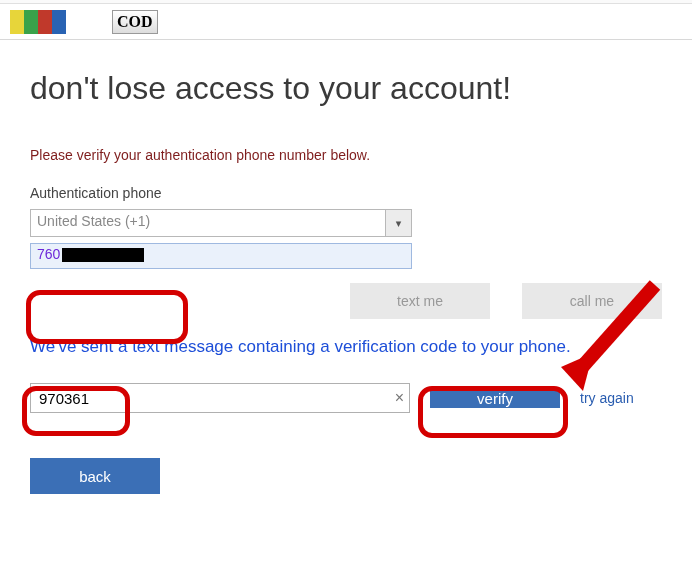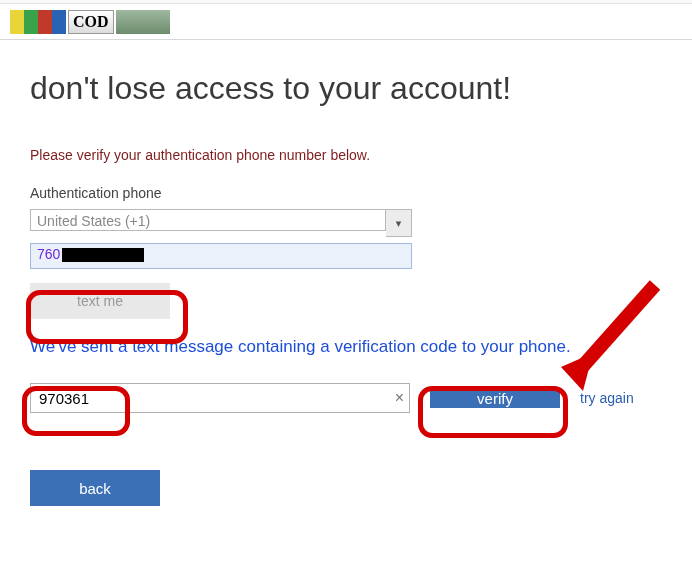--- a/index.html
+++ b/index.html
@@ -22,20 +22,21 @@
     padding-left: 10px;
     display: flex;
     align-items: center;
   }
   .logo {
     width: 160px;
     height: 28px;
     display: flex;
     align-items: center;
     position: relative;
+    gap: 44px;
   }
   .logo-swatch { height: 24px; display:flex; }
   .logo-swatch span { width: 14px; height: 24px; display:inline-block;}
   .logo-text {
     font-family: Georgia, serif;
     font-weight: bold;
     font-size: 16px;
     margin-left: 2px;
     color: #000;
     background: linear-gradient(#fff,#ddd);
@@ -65,21 +66,21 @@
     font-size: 14px;
     color: #444;
     margin-bottom: 8px;
   }
   .country-row {
     display: flex;
     margin-bottom: 6px;
   }
   .country-select {
     width: 356px;
-    height: 22px;
+    height: 28px;
     border: 1px solid #b8b8b8;
     background: #fff;
     color: #888;
     padding: 3px 6px;
     font-size: 14px;
   }
   .dd-btn {
     width: 26px; height: 28px;
     border: 1px solid #b8b8b8;
     border-left: none;
@@ -97,30 +98,30 @@
     color: #6d28d9;
     margin-bottom: 14px;
   }
   .redact {
     display:inline-block;
     width: 82px; height:14px;
     background:#000;
     vertical-align:middle;
     margin-left:2px;
   }
-  .btn-row { display:flex; gap:32px; margin-bottom: 18px;}
+  .btn-row { display:flex; gap:32px; margin-bottom: 18px; justify-content: flex-end;}
   .gray-btn {
     width: 140px; height: 36px;
     border: none;
     background: #e8e8e8;
     color: #999;
     font-size: 14px;
   }
   .sent-msg { font-size: 17px; color:#1d4ed8; margin-bottom: 26px;}
-  .verify-row { display:flex; align-items:center; gap:20px; margin-bottom: 40px;}
+  .verify-row { display:flex; align-items:center; gap:20px; margin-bottom: 28px;}
   .code-wrap { position:relative; width: 380px; }
   .code-input {
     width: 100%; height: 30px;
     border: 1px solid #b0b0b0;
     padding: 3px 26px 3px 8px;
     font-size: 15px;
   }
   .clear-x {
     position:absolute; right:6px; top:50%; transform:translateY(-50%);
     color:#777; font-size:16px; cursor:pointer; background:none; border:none;
@@ -189,20 +190,21 @@
       <span class="chev">▾</span>
     </div>
   </div>
 
   <div class="phone-input">
     <span>760</span><span class="redact"></span>
   </div>
 
   <div class="btn-row">
     <button class="gray-btn">text me</button>
+    <button class="gray-btn">call me</button>
   </div>
 
   <p class="sent-msg">We've sent a text message containing a verification code to your phone.</p>
 
   <div class="verify-row">
     <div class="code-wrap">
       <input class="code-input" type="text" value="970361" style="">
       <button class="clear-x">×</button>
     </div>
     <button class="blue-btn">verify</button>

